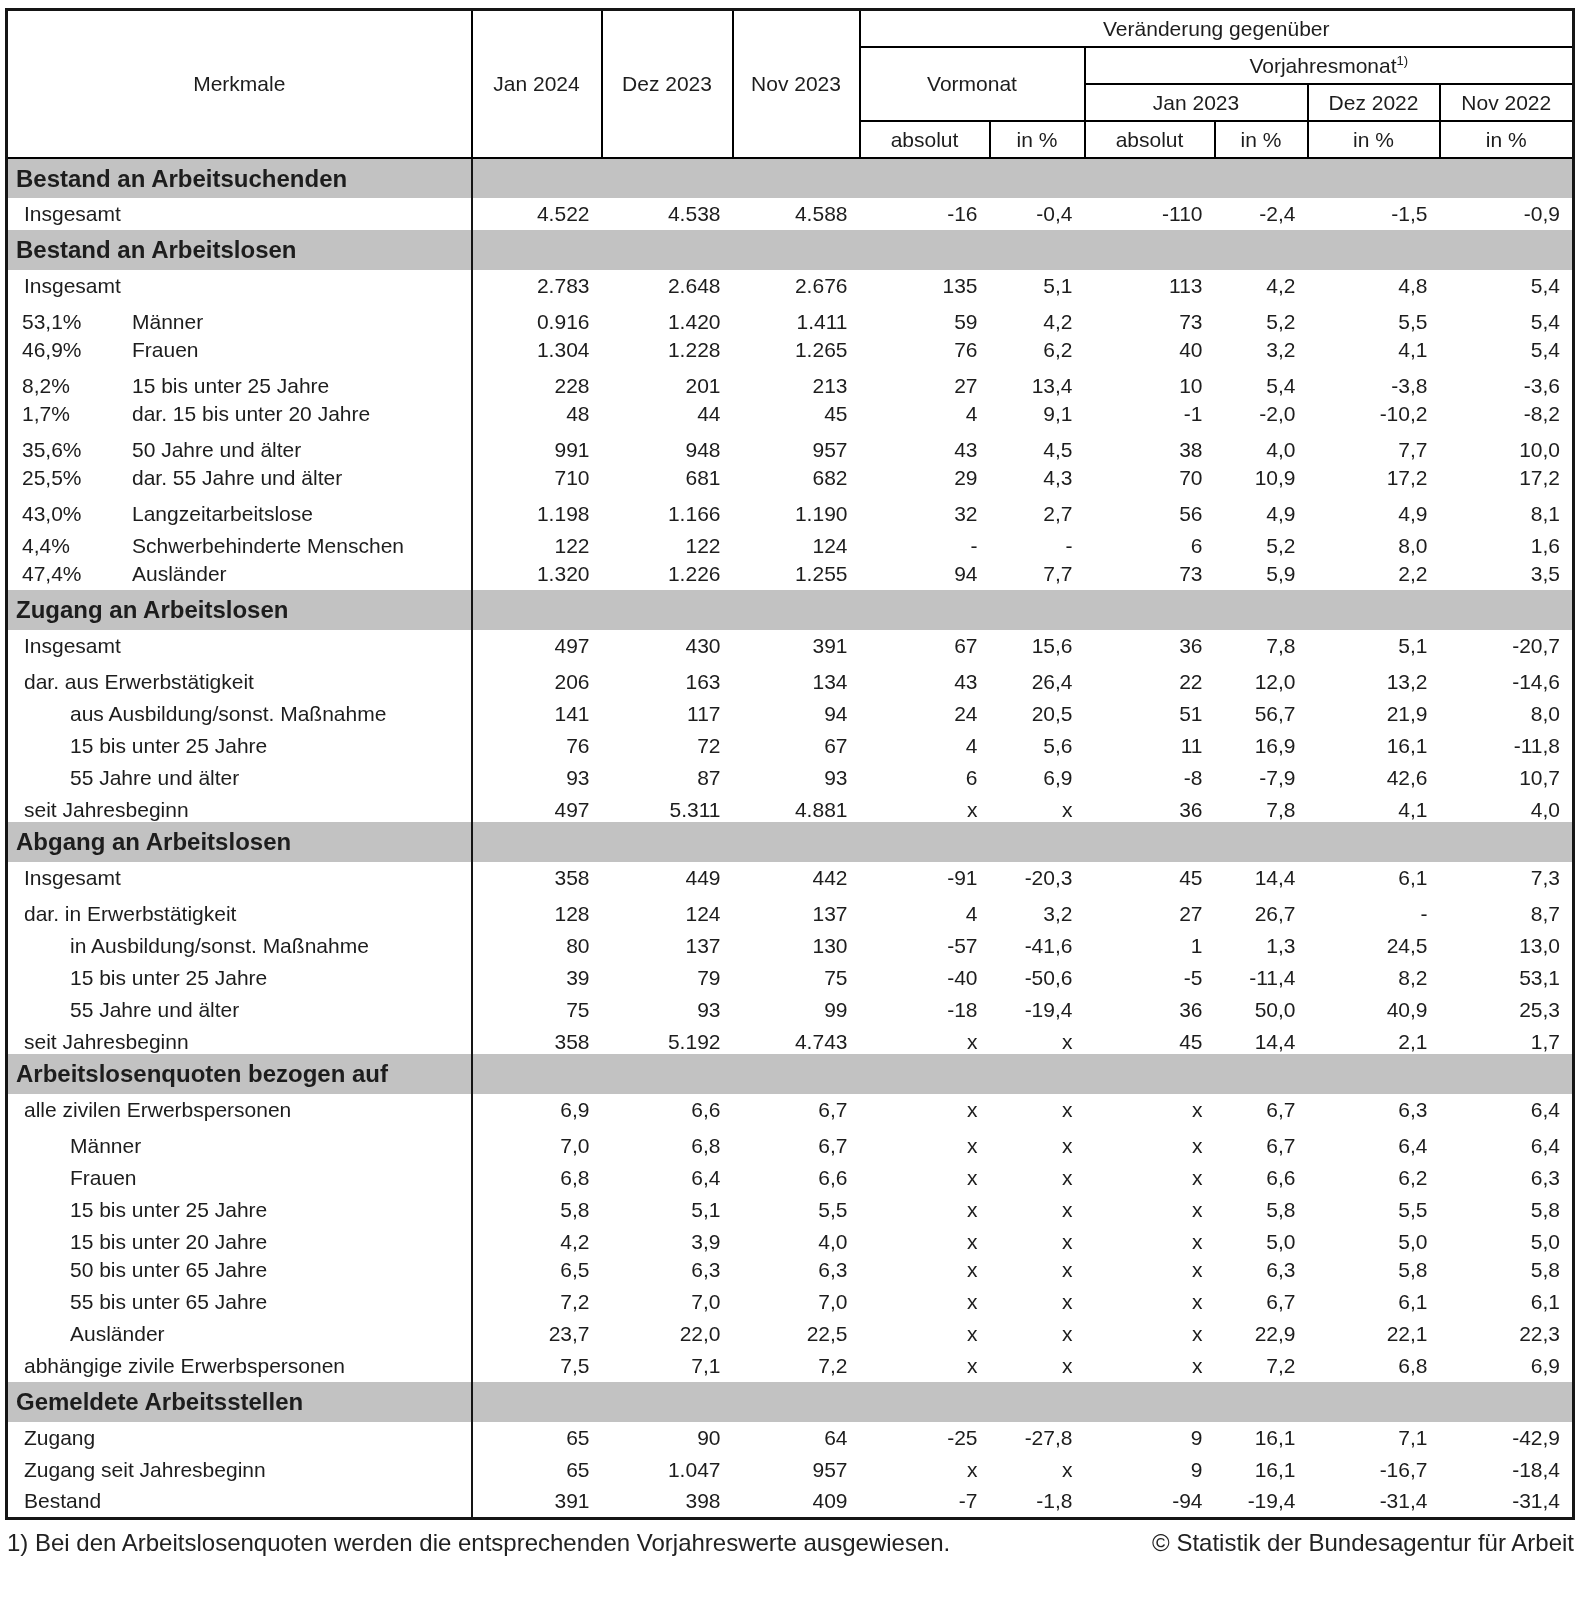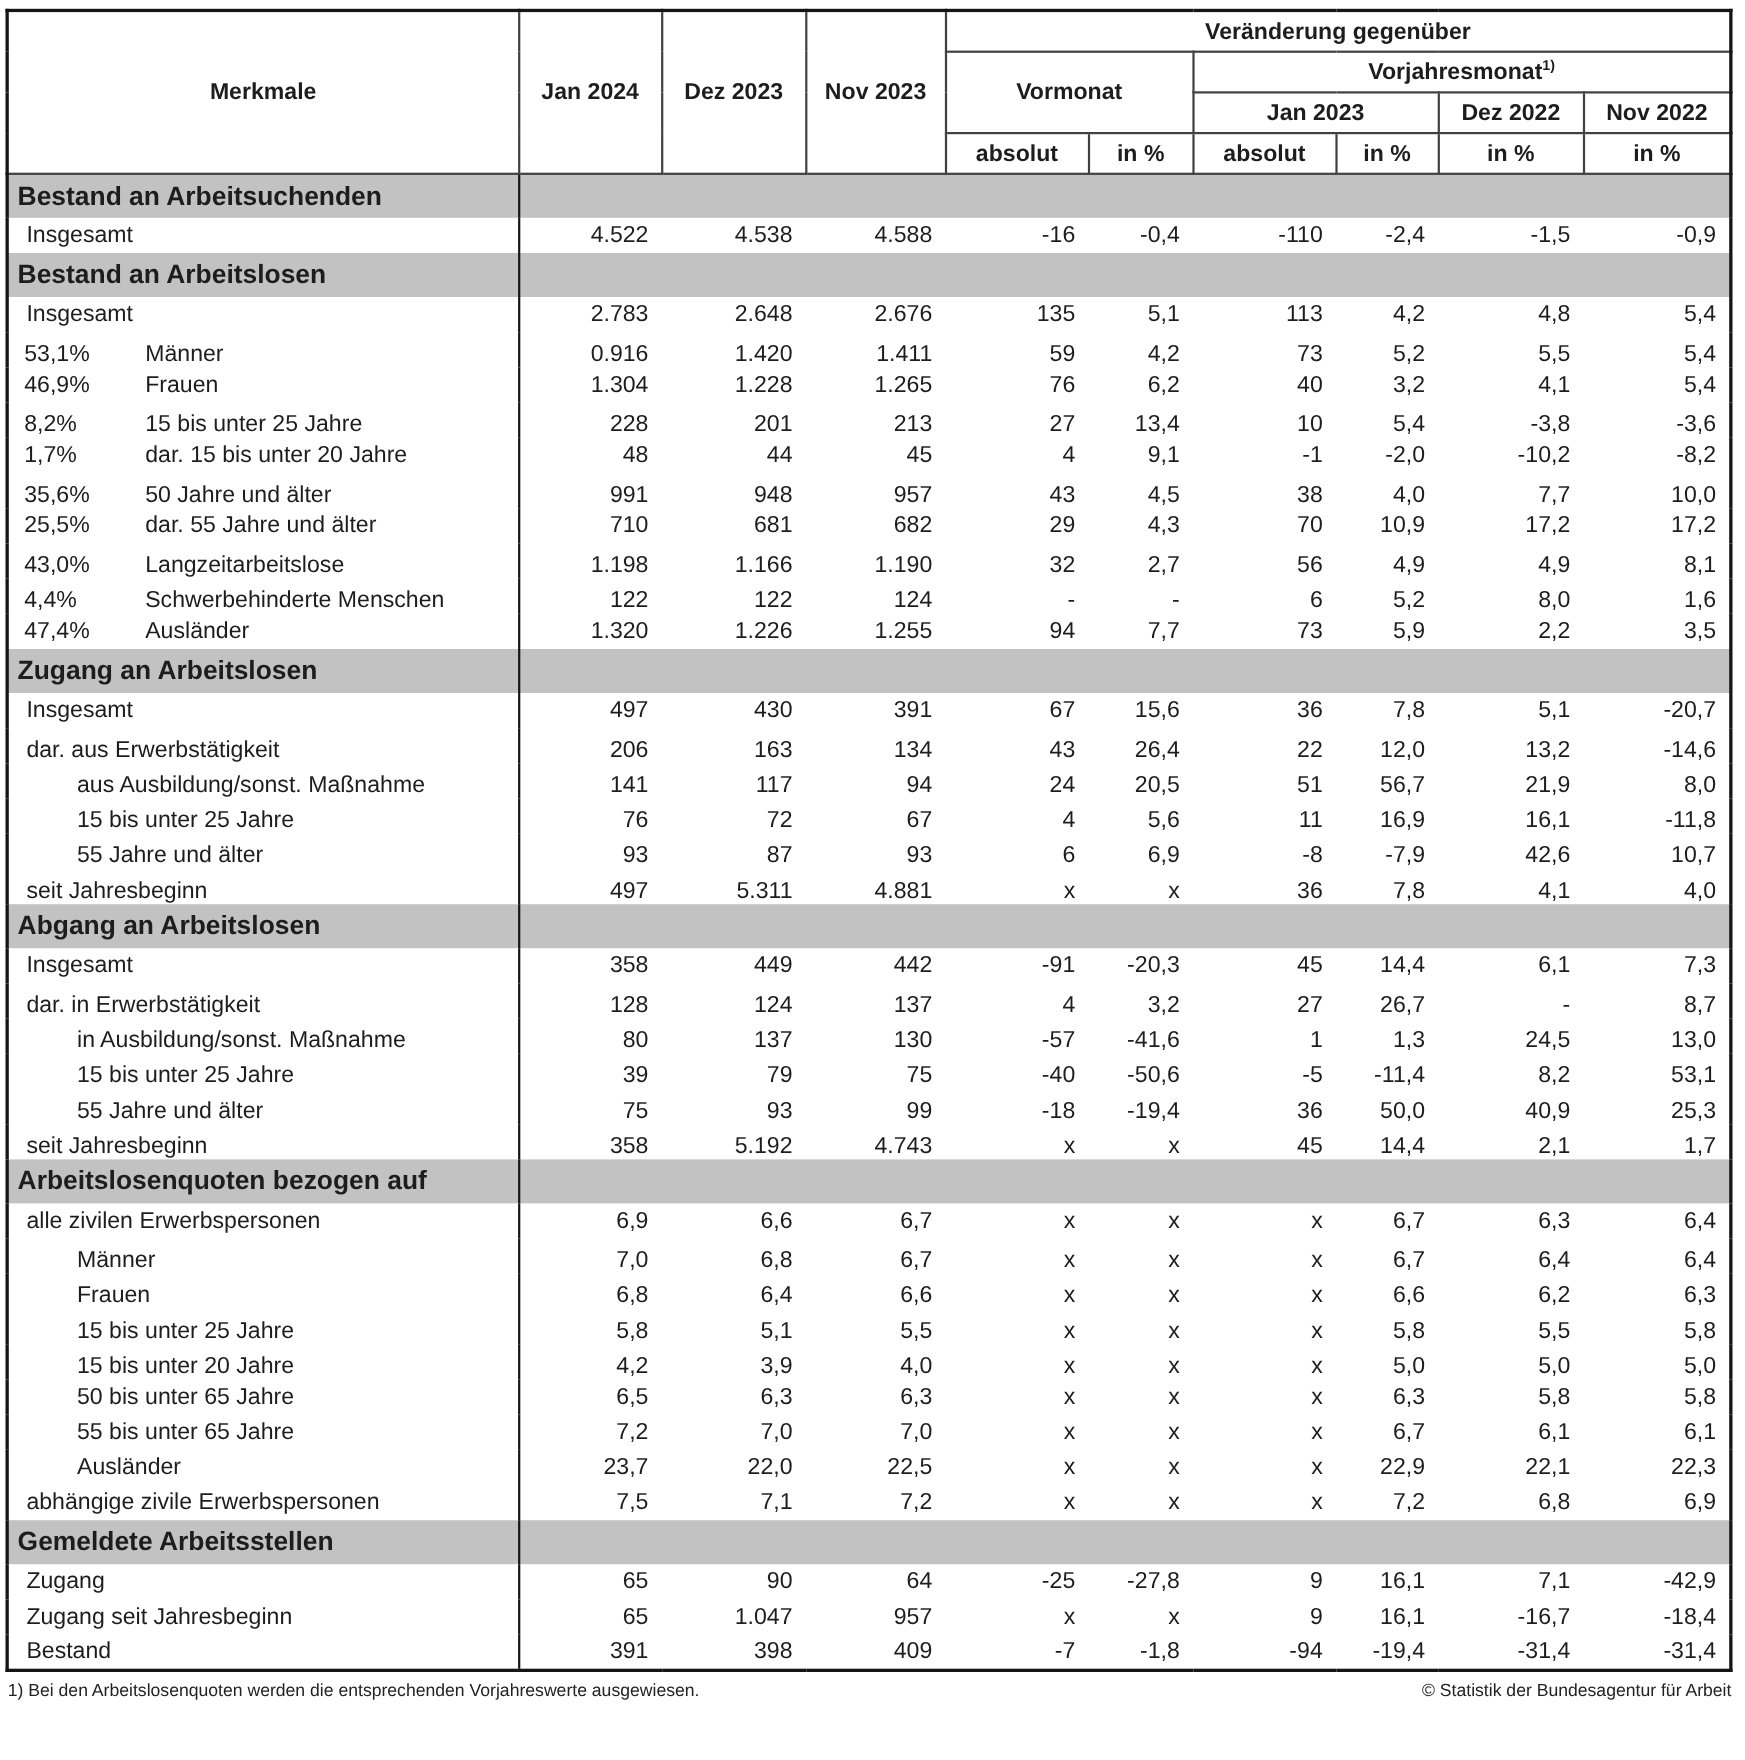--- a/index.html
+++ b/index.html
@@ -16,22 +16,22 @@
     width:1567px;
     border:3px solid #151515;
   }
   col.c-merk{width:465px;}
   col.c-m1{width:130px;} col.c-m2{width:131px;} col.c-m3{width:127px;}
   col.c-vab{width:130px;} col.c-vpc{width:95px;}
   col.c-jab{width:130px;} col.c-jpc{width:93px;}
   col.c-d22{width:132px;} col.c-n22{width:134px;}
 
   thead th{
-    border:2px solid #404040;
-    font-weight:bold;
+    border:2px solid #000000;
+    font-weight:normal;
     font-size:21px;
     text-align:center;
     vertical-align:middle;
     background:#ffffff;
     height:35px;
     padding:0 4px;
   }
   thead sup{font-size:13px;vertical-align:super;line-height:0;}
 
   tbody td{
@@ -54,21 +54,21 @@
   .ind0{padding-left:16px;}
   .ind1{padding-left:62px;}
   .label-cell.haspct{padding-left:14px;}
   .pct{display:inline-block;width:82px;text-align:left;margin-right:28px;}
 
   .footer{
     width:1567px;
     display:flex;
     justify-content:space-between;
     align-items:flex-end;
-    font-size:16px;
+    font-size:24px;
     padding:9px 2px 0 2px;
     color:#222;
   }
 </style>
 </head>
 <body>
 
 <div class="page">
   <table>
     <colgroup>

